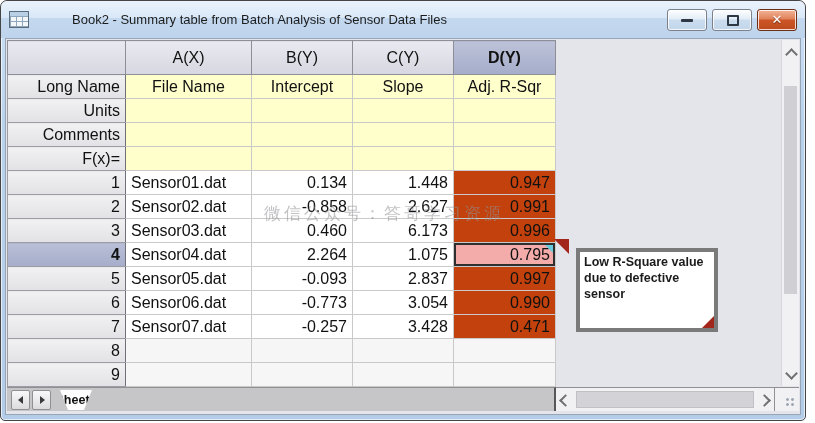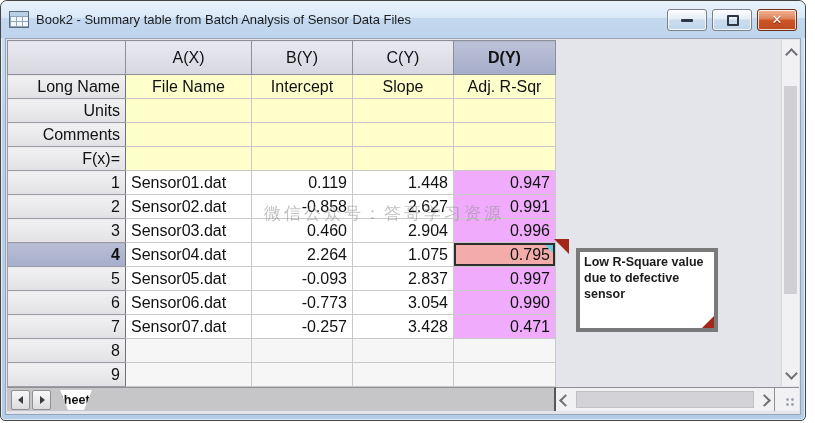--- a/index.html
+++ b/index.html
@@ -11,21 +11,21 @@
        background:linear-gradient(180deg,#cfe2f5,#b9d2ec 30%,#b3cde9);
        border:1px solid #454545;border-radius:7px 7px 5px 5px;
        box-shadow:inset 0 0 0 1px rgba(255,255,255,.65);}
   .titlebar{position:absolute;left:0;top:0;right:0;height:37px;display:flex;align-items:center;
        background:linear-gradient(180deg,#eaf3fc 0%,#d9e8f7 45%,#c4d9ef 46%,#bed4ec 100%);
        border-radius:7px 7px 0 0;padding:0 8px;box-sizing:border-box;}
   .app-icon{width:18px;height:15px;margin-right:7px;border:1px solid #5a6b7d;background:
        linear-gradient(#b9cfe6,#b9cfe6) 0 0/100% 4px no-repeat,
        repeating-linear-gradient(90deg,#8fa6bd 0 1px,transparent 1px 6px),
        repeating-linear-gradient(0deg,#8fa6bd 0 1px,transparent 1px 5px),#f4f7fa;}
-  .title{font-size:13px;color:#1c1c1c;white-space:nowrap;}
+  .title{font-size:13px;color:#1c1c1c;white-space:nowrap;margin-left:36px;}
   .btns{margin-left:auto;display:flex;gap:5px;}
   .wbtn{width:38px;height:20px;border:1px solid #7b818b;border-radius:3px;position:relative;
        background:linear-gradient(180deg,#fdfeff,#e3edf7 45%,#cbdcee 50%,#c3d6ea);
        box-shadow:inset 0 0 0 1px rgba(255,255,255,.8);}
   .wbtn.close{background:linear-gradient(180deg,#f2b497,#e0825b 45%,#cd5527 50%,#bc4a1d);
        border-color:#6e2f15;}
   .glyph-min{position:absolute;left:50%;top:50%;width:12px;height:3px;margin:-1px 0 0 -6px;
        background:#2e3744;border-radius:1px;}
   .glyph-restore{position:absolute;left:50%;top:50%;width:8px;height:7px;margin:-5px 0 0 -5px;
        border:2px solid #2e3744;border-radius:1px;background:transparent;}
@@ -45,21 +45,21 @@
   th.corner,th.col{background:linear-gradient(180deg,#e9e9f0,#d7d7e1);border:1px solid #8e8e96;
        font-weight:normal;text-align:center;}
   th.col.sel{background:linear-gradient(180deg,#bcc2d8,#a6adca);font-weight:bold;}
   th.rowlab{background:linear-gradient(180deg,#f1f1f3,#e2e2e6);border:1px solid #9c9ca2;
        font-weight:normal;text-align:right;border-right:1px solid #707078;}
   th.rowlab.sel{background:linear-gradient(180deg,#b9bfd6,#a6adca);font-weight:bold;}
   td.cell{border:1px solid #c9c9c9;background:#fff;}
   tr.lab td.cell{background:#ffffcc;text-align:center;}
   tr.dat td.cell{text-align:right;}
   tr.dat td.cell.txt{text-align:left;}
-  tr.dat td.green{background:#f0abfc;padding-left:20px;}
+  tr.dat td.green{background:#c2410c;padding-left:20px;}
   tr.emp td.cell{background:#f6f6f6;}
   td.cell.active{background:#f3aca9;box-shadow:inset 0 0 0 2px #2e2e2e;position:relative;}
   .cyan-flag{position:absolute;right:2px;top:2px;width:0;height:0;
        border-top:8px solid #69ccde;border-left:8px solid transparent;}
 
   
   .red-flag{position:absolute;left:548px;top:200px;width:0;height:0;
        border-top:15px solid #a3261a;border-left:15px solid transparent;z-index:5;}
   .comment{position:absolute;left:554px;top:209px;width:142px;height:84px;box-sizing:border-box;
        border:4px solid #7a7a7a;background:#fff;z-index:4;padding:2px 4px;margin-left:16px;}
@@ -171,36 +171,36 @@
         <th class="rowlab">F(x)=</th>
         <td class="cell"></td>
         <td class="cell"></td>
         <td class="cell"></td>
         <td class="cell"></td>
       </tr>
 
       <tr class="row dat">
         <th class="rowlab">1</th>
         <td class="cell txt">Sensor01.dat</td>
-        <td class="cell">0.119</td>
+        <td class="cell">0.134</td>
         <td class="cell">1.448</td>
         <td class="cell green">0.947</td>
       </tr>
       <tr class="row dat">
         <th class="rowlab">2</th>
         <td class="cell txt">Sensor02.dat</td>
         <td class="cell">-0.858</td>
         <td class="cell">2.627</td>
         <td class="cell green">0.991</td>
       </tr>
       <tr class="row dat">
         <th class="rowlab">3</th>
         <td class="cell txt">Sensor03.dat</td>
         <td class="cell">0.460</td>
-        <td class="cell">2.904</td>
+        <td class="cell">6.173</td>
         <td class="cell green">0.996</td>
       </tr>
       <tr class="row dat">
         <th class="rowlab sel">4</th>
         <td class="cell txt">Sensor04.dat</td>
         <td class="cell">2.264</td>
         <td class="cell">1.075</td>
         <td class="cell active"><span>0.795</span><span class="cyan-flag"></span></td>
       </tr>
       <tr class="row dat">

